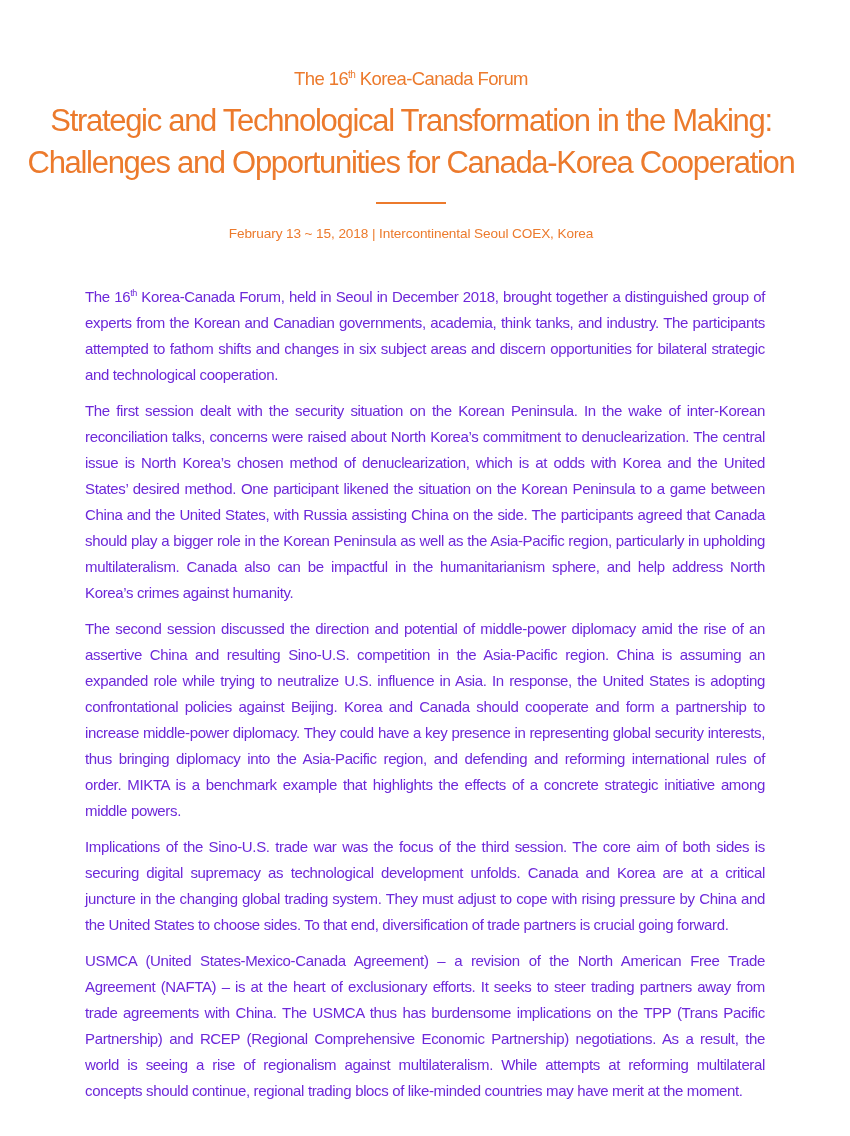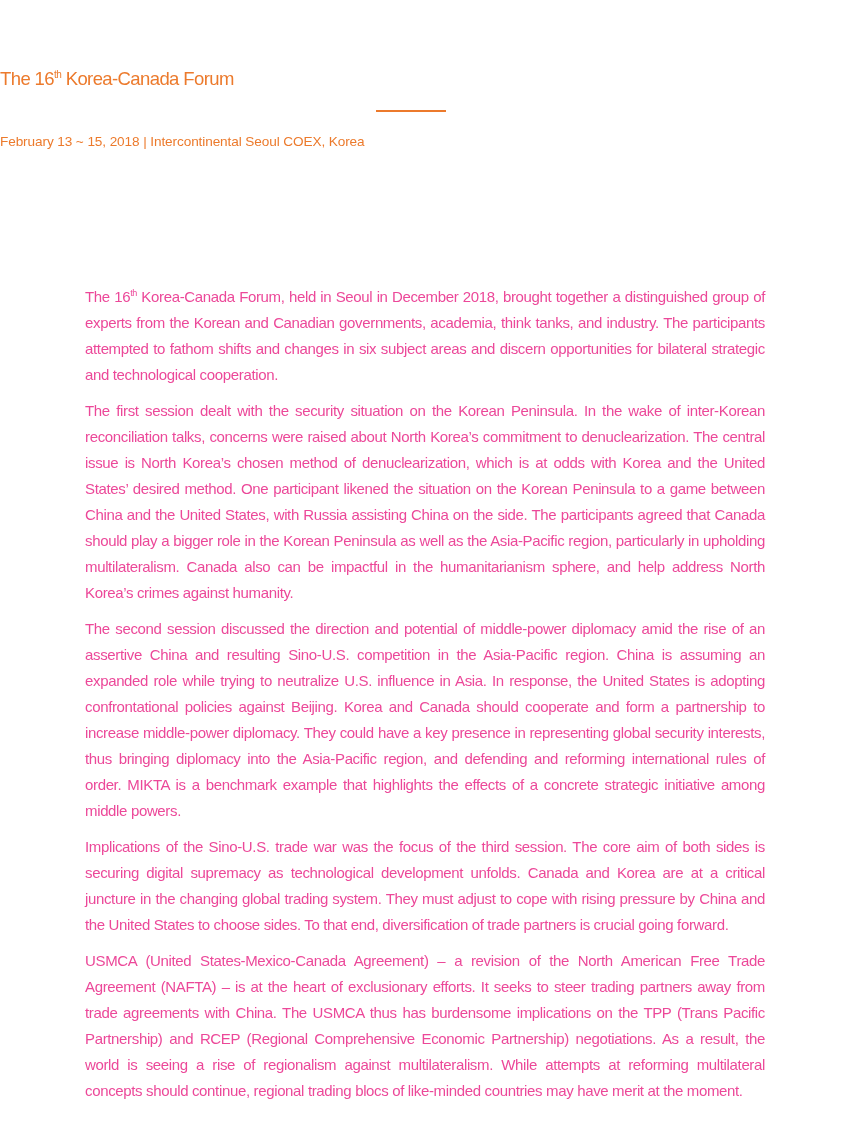--- a/index.html
+++ b/index.html
@@ -1,34 +1,38 @@
 <!DOCTYPE html>
 <html><head>
 <meta charset="utf-8">
 <style>
   html, body { margin: 0; padding: 0; background: #ffffff; }
   body { width: 850px; height: 1136px; overflow: hidden; position: relative; }
   .page { position: absolute; left: 0; top: 0; width: 850px; height: 1136px; background: #fff; }
-  .header { position: absolute; left: 0; top: 66px; width: 822px; text-align: left; color: #ec7a2c; font-family: "Liberation Sans", sans-serif; }
+  .header { position: absolute; left: 0; top: 66px; width: 822px; text-align: center; color: #ec7a2c; font-family: "Liberation Sans", sans-serif; }
   .forum-line { font-size: 18.5px; letter-spacing: -0.6px; line-height: 26px; }
   .forum-line sup { font-size: 10px; vertical-align: 7px; line-height: 0; }
   .title { margin-top: 8px; font-size: 31px; letter-spacing: -1.3px; line-height: 42px; font-weight: normal; }
   .rule { width: 70px; height: 1.5px; background: #ec7a2c; margin: 18px auto 0; }
   .date { margin-top: 22px; font-size: 13.6px; letter-spacing: -0.1px; }
-  .body-text { position: absolute; left: 85px; top: 284px; width: 680px; color: #ec4899; font-family: "Liberation Sans Narrow", "Liberation Sans", sans-serif; font-size: 15px; line-height: 26px; text-align: justify; letter-spacing: -0.35px; }
+  .body-text { position: absolute; left: 85px; top: 284px; width: 680px; color: #6d28d9; font-family: "Liberation Sans Narrow", "Liberation Sans", sans-serif; font-size: 15px; line-height: 26px; text-align: justify; letter-spacing: -0.35px; }
   .body-text p { margin: 0 0 10px 0; }
   .body-text sup { font-size: 9px; vertical-align: 6px; line-height: 0; }
 </style>
 </head>
 <body>
 
 <div class="page">
   <div class="header">
     <div class="forum-line">
       <span>The 16</span><sup>th</sup><span> Korea-Canada Forum</span>
+    </div>
+    <div class="title">
+      <div>Strategic and Technological Transformation in the Making:</div>
+      <div>Challenges and Opportunities for Canada-Korea Cooperation</div>
     </div>
     <div class="rule"></div>
     <div class="date">February 13 ~ 15, 2018 | Intercontinental Seoul COEX, Korea</div>
   </div>
 
   <div class="body-text">
     <p><span>The 16</span><sup>th</sup><span> Korea-Canada Forum, held in Seoul in December 2018, brought together a distinguished group of experts from the Korean and Canadian governments, academia, think tanks, and industry. The participants attempted to fathom shifts and changes in six subject areas and discern opportunities for bilateral strategic and technological cooperation.</span></p>
     <p>The first session dealt with the security situation on the Korean Peninsula. In the wake of inter-Korean reconciliation talks, concerns were raised about North Korea’s commitment to denuclearization. The central issue is North Korea’s chosen method of denuclearization, which is at odds with Korea and the United States’ desired method. One participant likened the situation on the Korean Peninsula to a game between China and the United States, with Russia assisting China on the side. The participants agreed that Canada should play a bigger role in the Korean Peninsula as well as the Asia-Pacific region, particularly in upholding multilateralism. Canada also can be impactful in the humanitarianism sphere, and help address North Korea’s crimes against humanity.</p>
     <p>The second session discussed the direction and potential of middle-power diplomacy amid the rise of an assertive China and resulting Sino-U.S. competition in the Asia-Pacific region. China is assuming an expanded role while trying to neutralize U.S. influence in Asia. In response, the United States is adopting confrontational policies against Beijing. Korea and Canada should cooperate and form a partnership to increase middle-power diplomacy. They could have a key presence in representing global security interests, thus bringing diplomacy into the Asia-Pacific region, and defending and reforming international rules of order. MIKTA is a benchmark example that highlights the effects of a concrete strategic initiative among middle powers.</p>
     <p>Implications of the Sino-U.S. trade war was the focus of the third session. The core aim of both sides is securing digital supremacy as technological development unfolds. Canada and Korea are at a critical juncture in the changing global trading system. They must adjust to cope with rising pressure by China and the United States to choose sides. To that end, diversification of trade partners is crucial going forward.</p>

